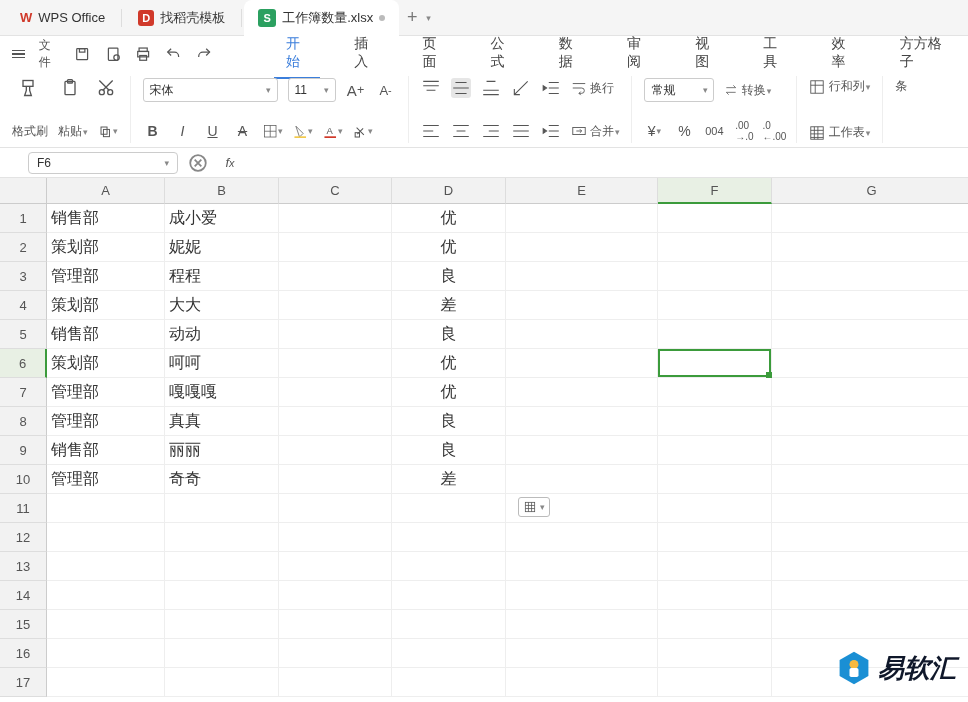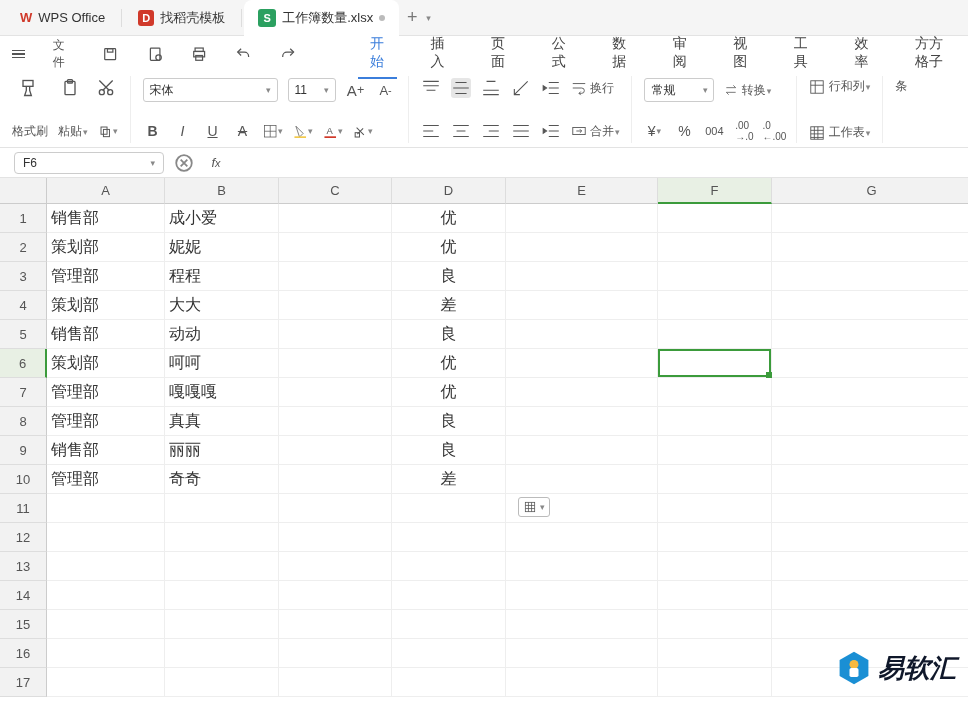--- a/index.html
+++ b/index.html
@@ -11,42 +11,42 @@
 .app-tab.doc { background:#fff; border-radius:8px 8px 0 0; }
 .app-tab .dot { width:6px; height:6px; border-radius:50%; background:#bbb; }
 .logo-wps { color:#d0392a; font-weight:bold; font-size:13px; }
 .logo-d { display:inline-flex; width:16px; height:16px; background:#d0392a; border-radius:3px; align-items:center; justify-content:center; color:#fff; font-size:11px; font-weight:bold; }
 .logo-s { display:inline-flex; width:18px; height:18px; background:#2ba060; border-radius:3px; align-items:center; justify-content:center; color:#fff; font-size:11px; font-weight:bold; }
 .plus { width:26px;text-align:center;font-size:18px;color:#777; }
 .tsep{width:1px;height:18px;background:#ddd;margin:0 2px;}
 
 
 .menubar { height:36px; display:flex; align-items:center; padding:0 12px; gap:4px; background:#fff; }
-.menu-left{display:flex;align-items:center;gap:28px;}
+.menu-left{display:flex;align-items:center;gap:14px;}
 .hamb{display:flex;flex-direction:column;gap:2px;width:14px;}
 .hamb span{height:1.5px;background:#555;}
 .icon-btn{width:18px;height:18px;color:#555;display:flex;align-items:center;justify-content:center;}
 .menu-tabs{display:flex;margin-left:58px;gap:22px;}
 .menu-tab{padding:6px 12px;font-size:14px;color:#444;cursor:pointer;}
 .menu-tab.active{color:#3b7edb;border-bottom:2px solid #3b7edb;font-weight:500;}
 
 
 .ribbon{height:76px;display:flex;align-items:stretch;background:#fff;border-bottom:1px solid #e3e3e3;padding:4px 0;}
 .rgroup{display:flex;flex-direction:column;justify-content:space-between;padding:2px 12px;border-right:1px solid #eee;}
 .rrow{display:flex;align-items:center;gap:10px;}
 .rbtn{display:flex;flex-direction:column;align-items:center;gap:2px;font-size:11px;color:#555;min-width:32px;}
 .rbtn svg,.ricon{width:20px;height:20px;}
 .smico{display:inline-flex;align-items:center;justify-content:center;width:20px;height:20px;border:0;color:#555;font-size:14px;}
 .dd{font-size:9px;color:#888;margin-left:1px;}
 .font-sel{border:1px solid #ccc;height:24px;width:135px;padding:0 6px;font-size:12px;display:flex;align-items:center;justify-content:space-between;border-radius:3px;}
 .size-sel{border:1px solid #ccc;height:24px;width:48px;padding:0 6px;font-size:12px;display:flex;align-items:center;justify-content:space-between;border-radius:3px;}
 .lbltxt{font-size:12px;color:#555;}
 
 
-.fbar{height:30px;display:flex;align-items:center;border-bottom:1px solid #e3e3e3;gap:10px;padding:0 14px;justify-content:center;}
+.fbar{height:30px;display:flex;align-items:center;border-bottom:1px solid #e3e3e3;gap:10px;padding:0 28px;justify-content:center;}
 .namebox{border:1px solid #ccc;border-radius:4px;height:22px;width:150px;display:flex;align-items:center;justify-content:space-between;padding:0 8px;font-size:12px;}
 .fxarea{display:flex;align-items:center;gap:12px;flex:1;}
 .fxinp{flex:1;height:22px;}
 
 
 .grid{position:relative;}
 .corner{width:47px;height:26px;background:#f2f2f2;border-right:1px solid #ccc;border-bottom:1px solid #ccc;}
 .colheads{display:flex;position:absolute;left:47px;top:0;}
 .colh{height:26px;background:#f2f2f2;border-right:1px solid #ddd;border-bottom:1px solid #ccc;display:flex;align-items:center;justify-content:center;font-size:13px;color:#555;}
 .colh.active{background:#e8f0e4;border-bottom:2px solid #3b9b3b;}

